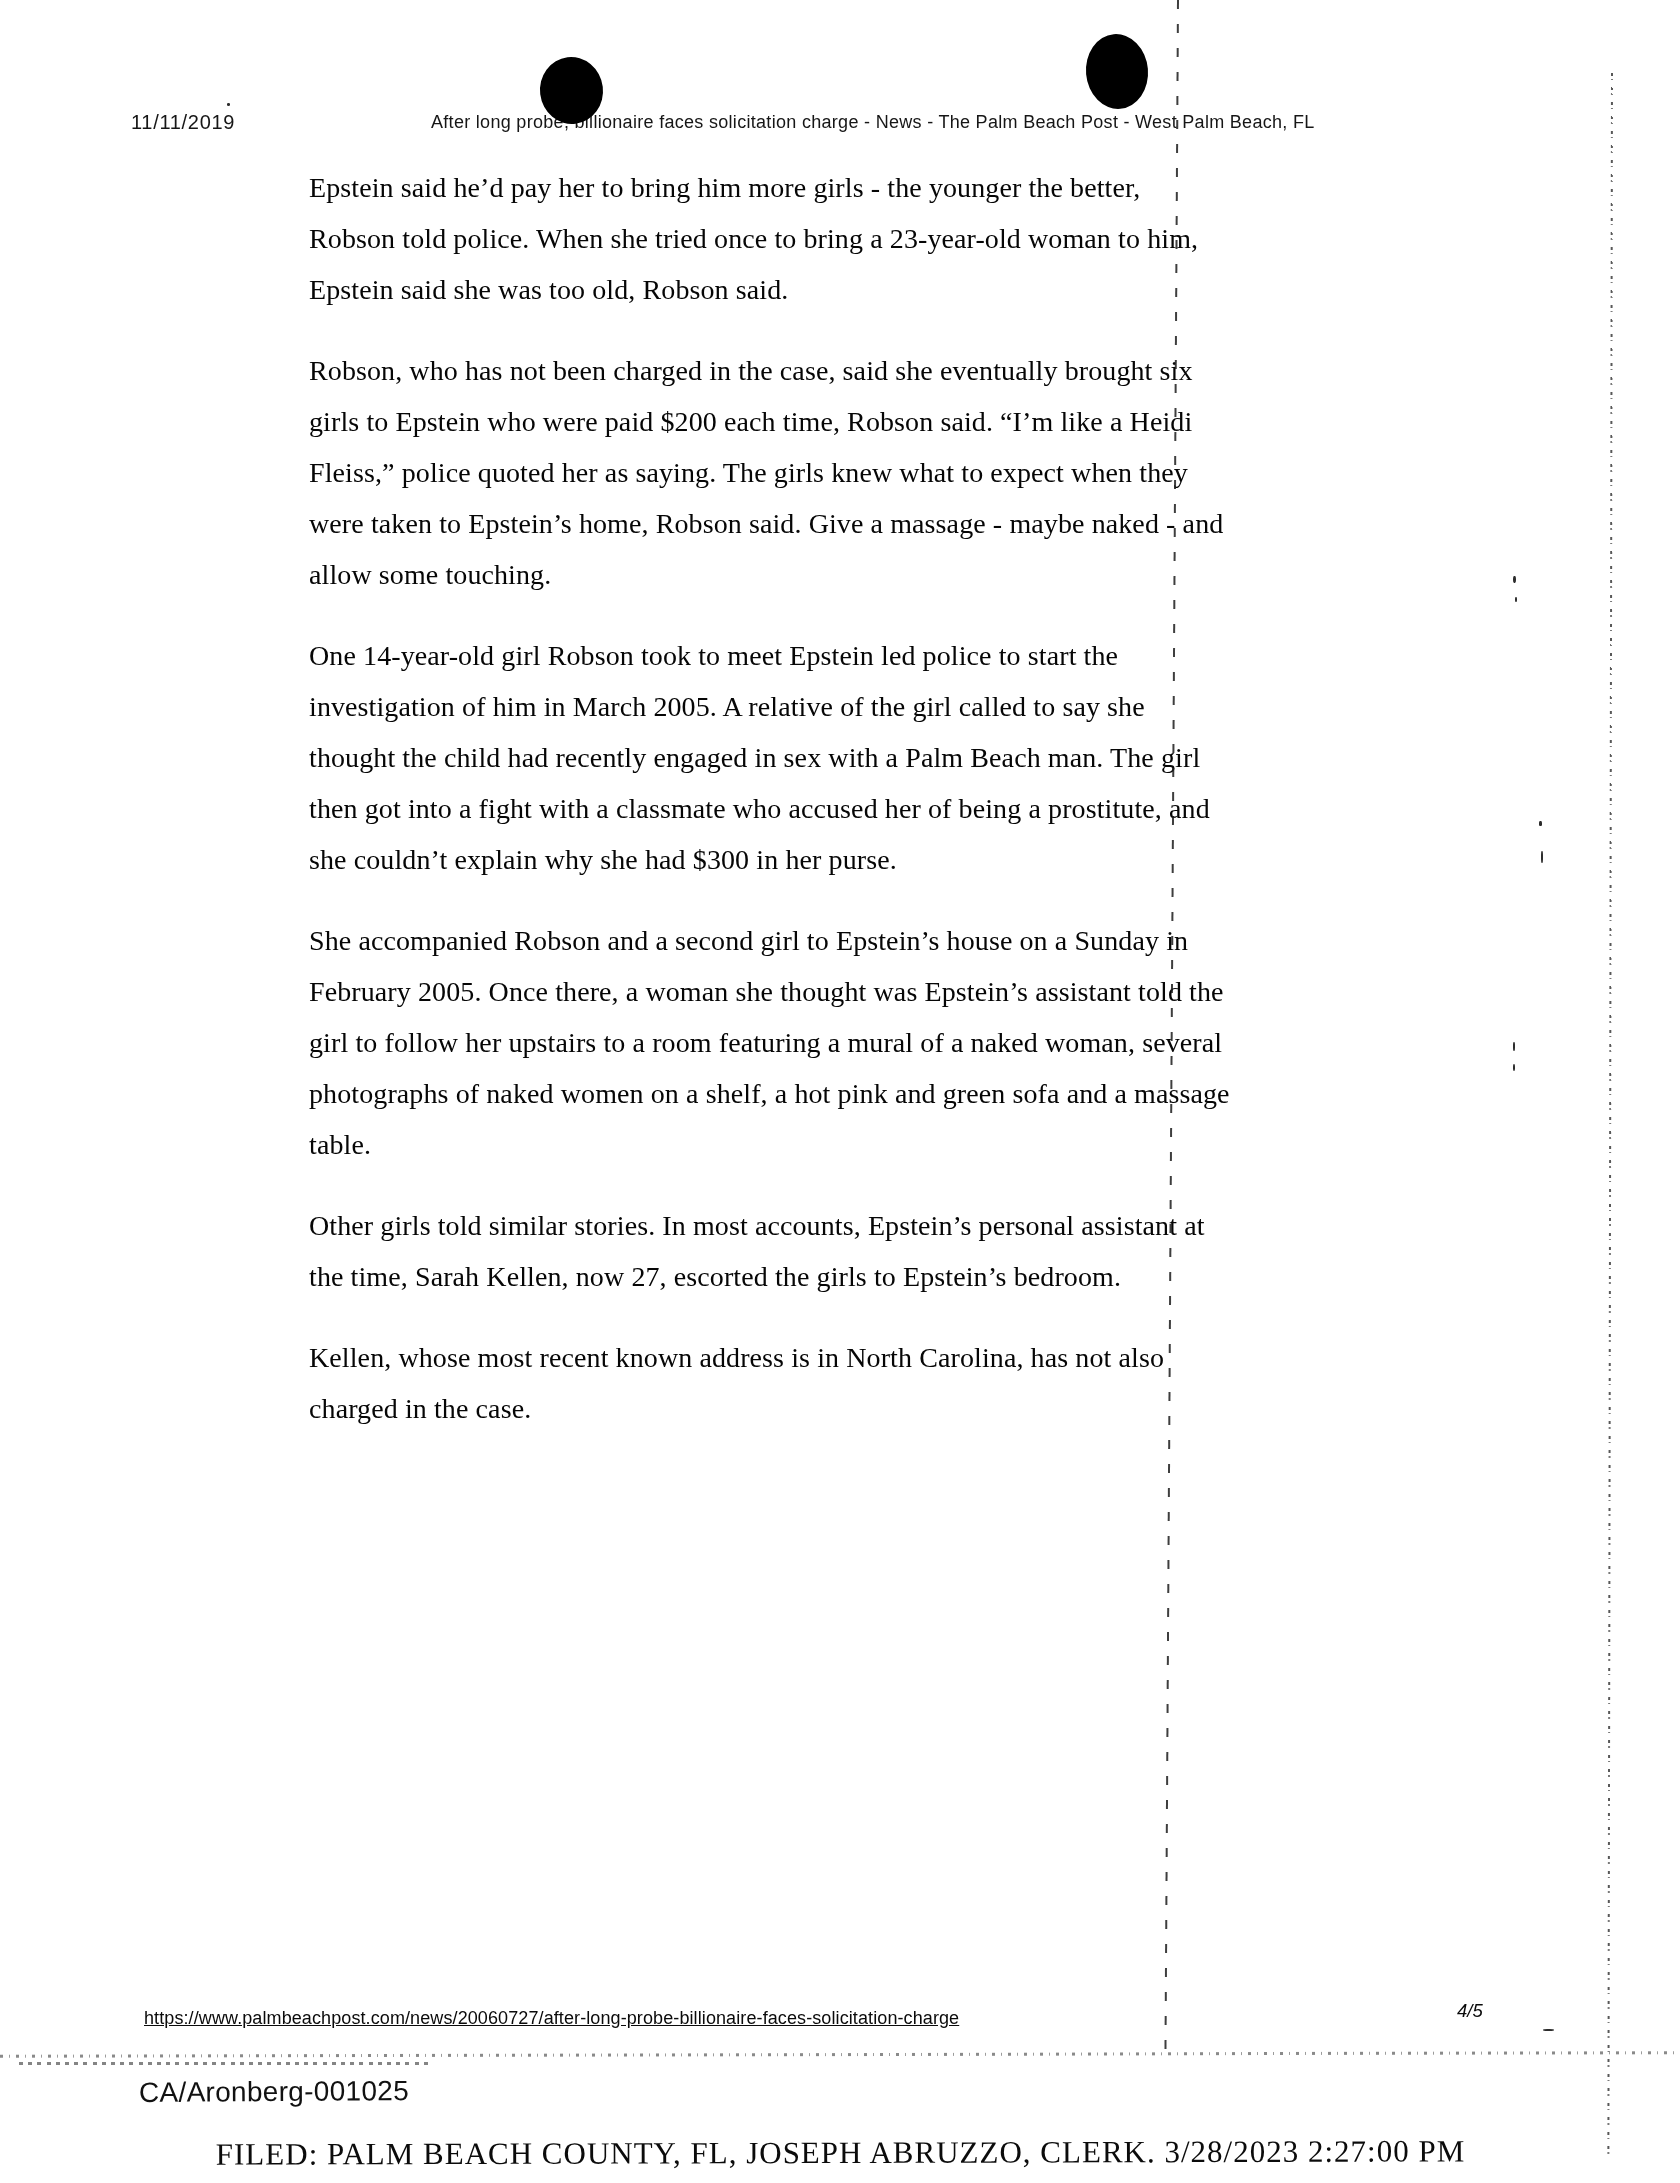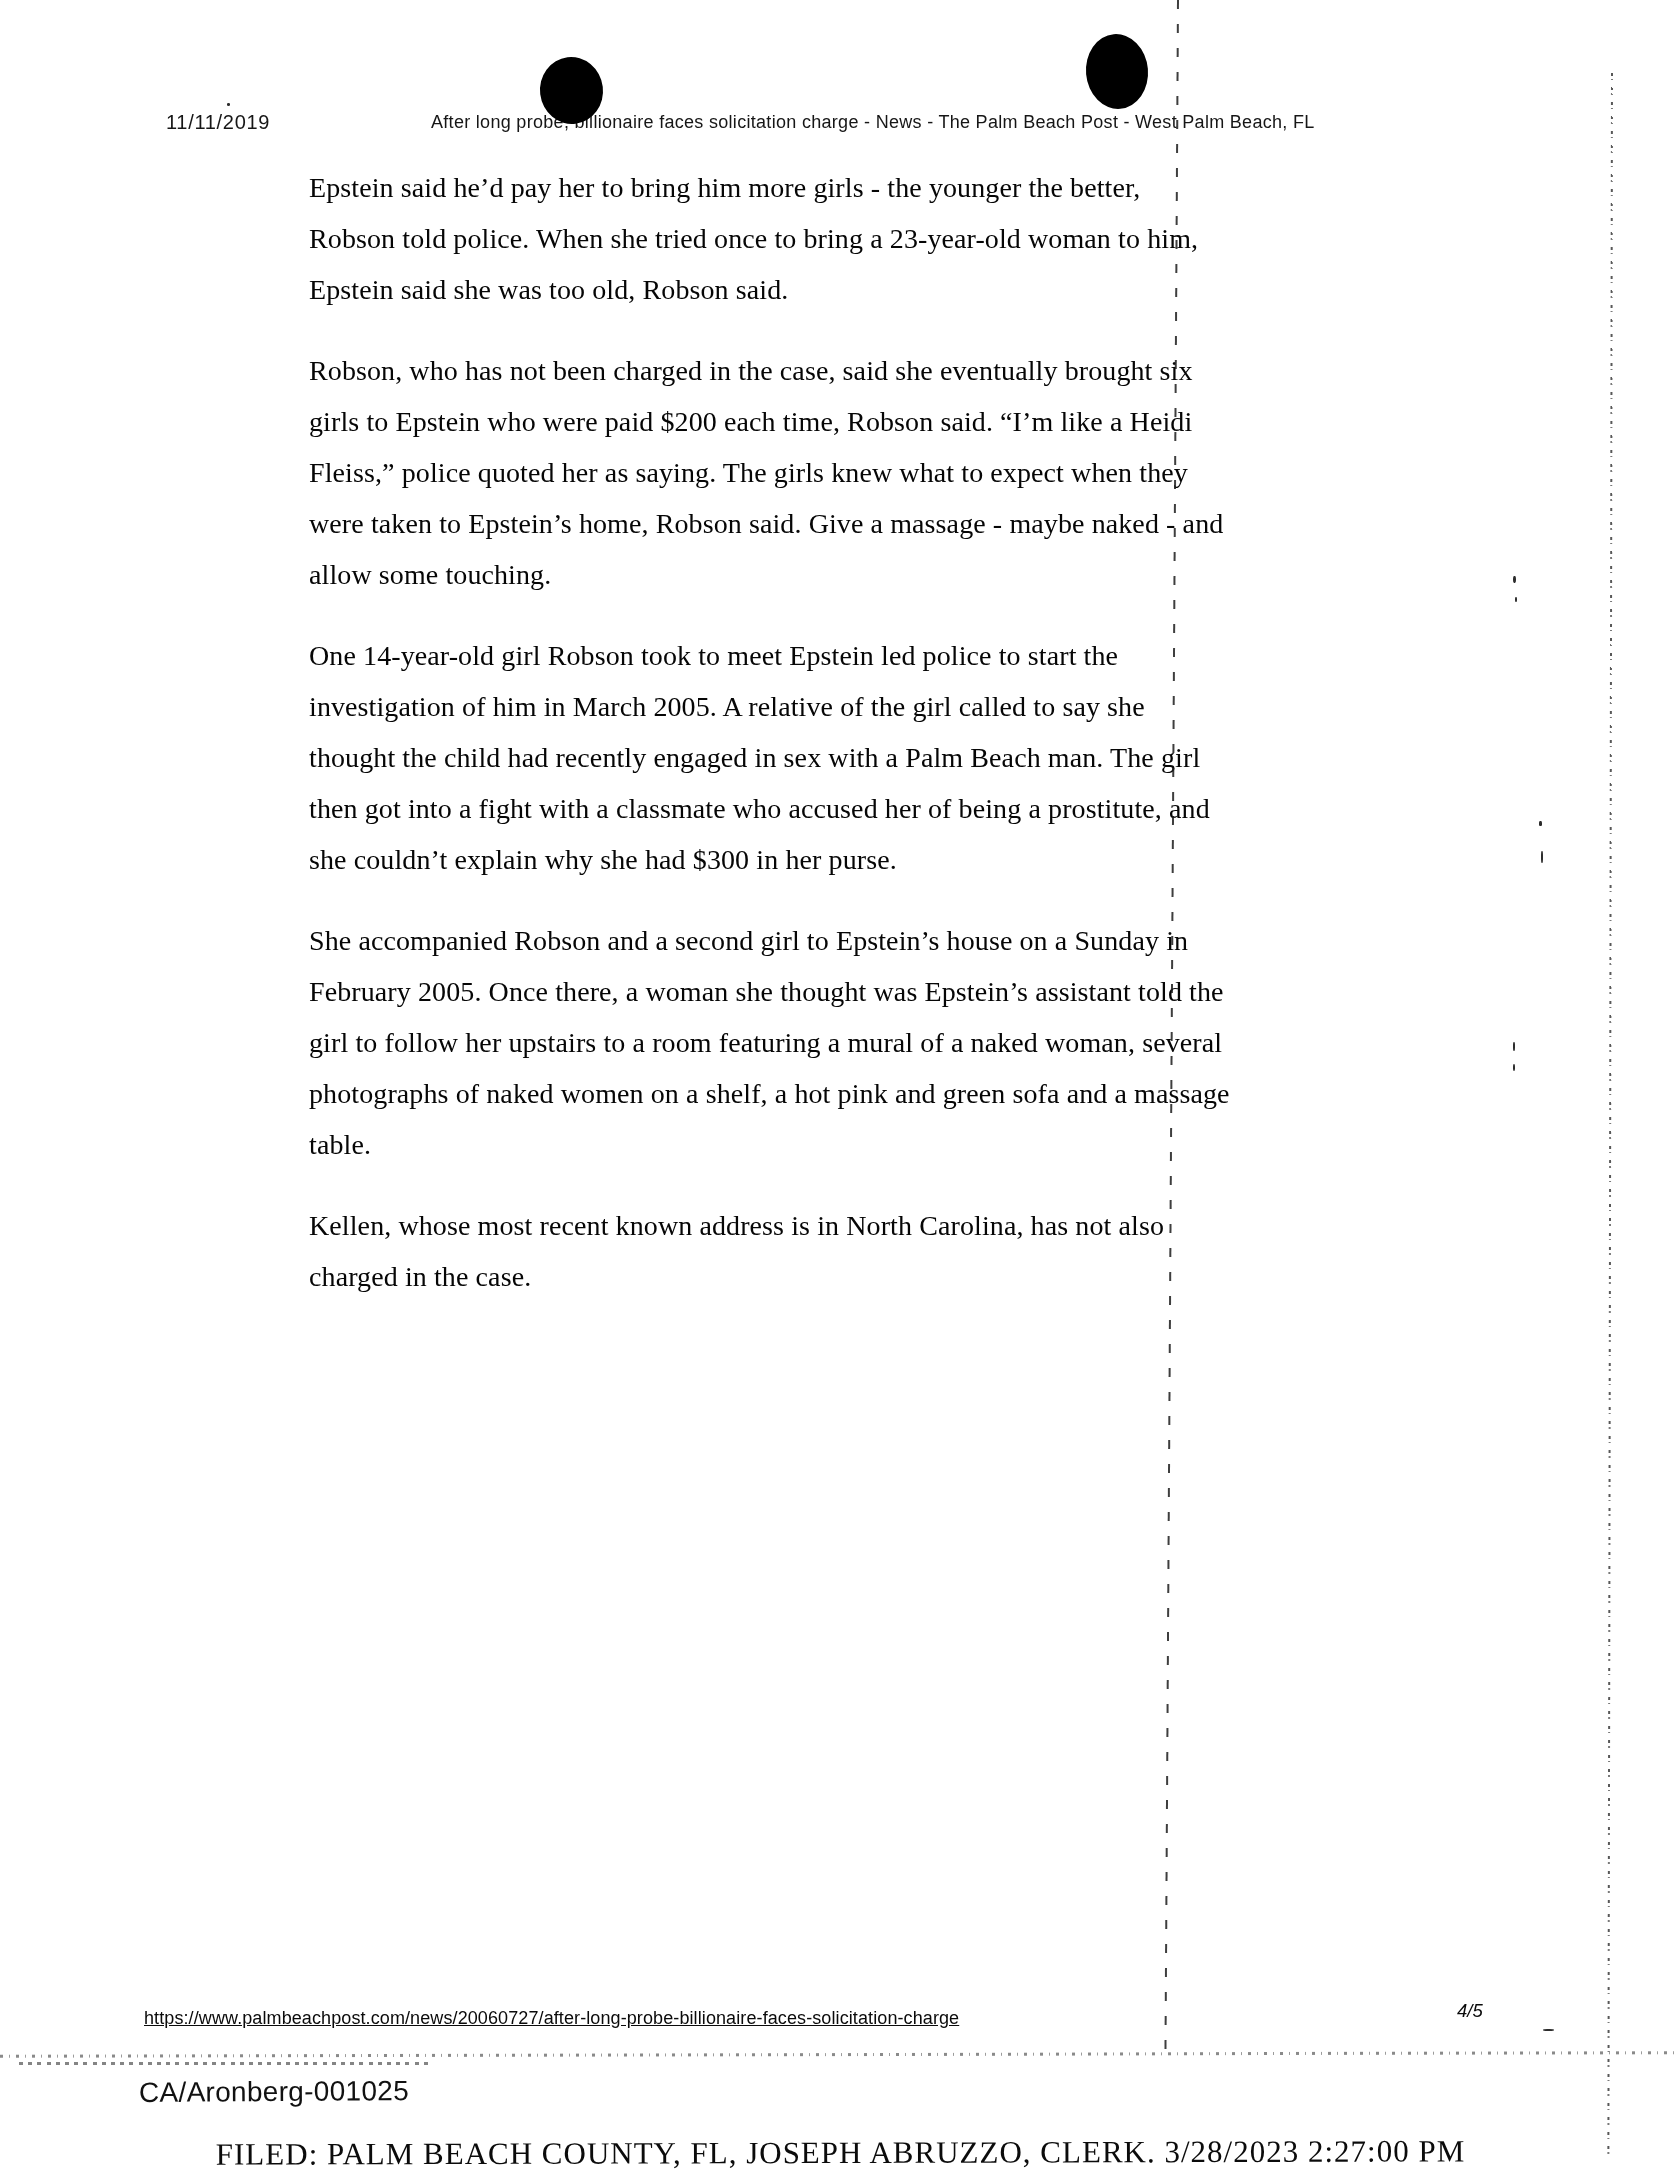--- a/index.html
+++ b/index.html
@@ -6,21 +6,20 @@
   .page{
     position:relative;width:1681px;height:2183px;background:#ffffff;
     overflow:hidden;color:#070707;
     font-family:"Liberation Serif", serif;
   }
   
   .header-date{
     position:absolute;left:131px;top:111px;
     font-family:"Liberation Sans", sans-serif;font-size:20px;color:#161616;
     letter-spacing:0.7px;
-    margin-left:35px;
   }
   .header-title{
     position:absolute;left:431px;top:112px;
     font-family:"Liberation Sans", sans-serif;font-size:18px;color:#161616;
     white-space:nowrap;letter-spacing:0.3px;
   }
   .redaction-dot{position:absolute;background:#000;border-radius:50%;}
   .dot-left{left:540px;top:57px;width:63px;height:67px;transform:rotate(-7deg);}
   .dot-right{left:1086px;top:34px;width:62px;height:75px;transform:rotate(-5deg);}
   
@@ -92,21 +91,22 @@
 Fleiss,” police quoted her as saying. The girls knew what to expect when they
 were taken to Epstein’s home, Robson said. Give a massage - maybe naked - and
 allow some touching.</p><p>One 14-year-old girl Robson took to meet Epstein led police to start the
 investigation of him in March 2005. A relative of the girl called to say she
 thought the child had recently engaged in sex with a Palm Beach man. The girl
 then got into a fight with a classmate who accused her of being a prostitute, and
 she couldn’t explain why she had $300 in her purse.</p><p>She accompanied Robson and a second girl to Epstein’s house on a Sunday in
 February 2005. Once there, a woman she thought was Epstein’s assistant told the
 girl to follow her upstairs to a room featuring a mural of a naked woman, several
 photographs of naked women on a shelf, a hot pink and green sofa and a massage
-table.</p><p>Kellen, whose most recent known address is in North Carolina, has not also
+table.</p><p>Other girls told similar stories. In most accounts, Epstein’s personal assistant at
+the time, Sarah Kellen, now 27, escorted the girls to Epstein’s bedroom.</p><p>Kellen, whose most recent known address is in North Carolina, has not also
 charged in the case.</p></div>
 
   <div class="footer-url">https://www.palmbeachpost.com/news/20060727/after-long-probe-billionaire-faces-solicitation-charge</div>
   <div class="page-indicator">4/5</div>
 
   <div class="bates-number">CA/Aronberg-001025</div>
   <div class="filing-stamp">FILED: PALM BEACH COUNTY, FL, JOSEPH ABRUZZO, CLERK. 3/28/2023 2:27:00 PM</div>
 
   <div class="vline"></div>
   <div class="speckle-line"></div>

